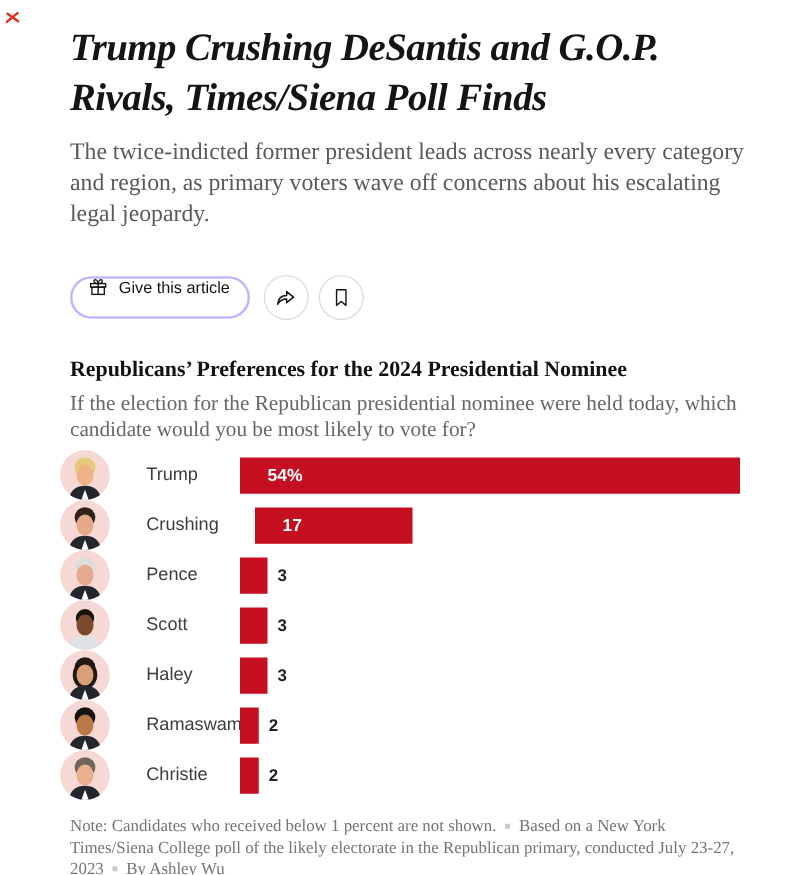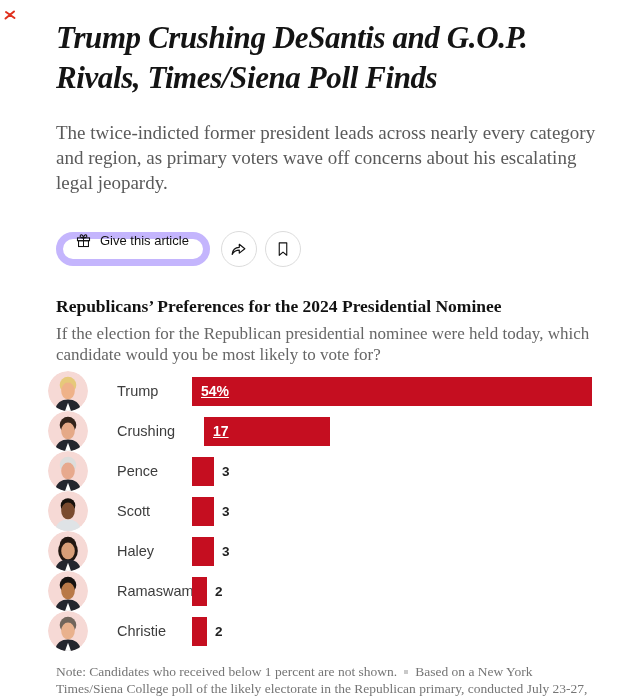--- a/index.html
+++ b/index.html
@@ -9,27 +9,27 @@
   }
   .artifact{position:absolute;left:4px;top:6px;}
   .page{padding:18px 40px 0 56px;}
 
   .headline{
     margin:0;max-width:556px;
     font-family:"Liberation Serif",serif;font-style:italic;font-weight:700;
     font-size:31px;line-height:40px;letter-spacing:-0.4px;color:#141414;
   }
   .subheadline{
-    margin:22px 0 0;max-width:545px;
+    margin:11px 0 0;max-width:545px;
     font-family:"Liberation Serif",serif;font-size:19px;line-height:25px;color:#5a5a5a;
   }
 
   .toolbar{margin-top:36px;display:flex;align-items:center;}
   .pill-btn{
-    height:34px;border:7px solid #c4b5fd;border-radius:18px;background:#fff;
+    height:34px;border:2px solid #c4b5fd;border-radius:18px;background:#fff;
     display:inline-flex;align-items:center;gap:8px;padding:0 14px 18px 12px;
     font-size:13px;color:#121212;cursor:pointer;font-family:"Liberation Sans",sans-serif;
   }
   .circle-btn{
     width:36px;height:36px;border:1px solid #dcdcdc;border-radius:50%;background:#fff;
     display:inline-flex;align-items:center;justify-content:center;cursor:pointer;padding:0;
   }
   .circle-btn.share{margin-left:11px;}
   .circle-btn.bookmark{margin-left:8px;}
 
@@ -41,21 +41,21 @@
   .chart-subtitle{
     margin-top:6px;max-width:556px;
     font-family:"Liberation Serif",serif;font-size:17px;line-height:21px;color:#666666;
   }
   .chart-rows{margin-top:6px;margin-left:-8px;}
   .chart-row{display:grid;grid-template-columns:40px 46px 1fr;column-gap:29px;align-items:center;height:40px;}
   .avatar{width:40px;height:40px;}
   .row-label{font-size:14.5px;color:#3d3d3d;white-space:nowrap;}
   .bar-cell{display:flex;align-items:center;}
   .bar{height:29px;display:flex;align-items:center;}
-  .bar-label-inside{color:#ffffff;font-weight:700;font-size:14px;padding-left:9px;white-space:nowrap;text-decoration:underline;}
+  .bar-label-inside{color:#ffffff;font-weight:700;font-size:14px;padding-left:22px;white-space:nowrap;}
   .bar-label-outside{margin-left:8px;font-size:13.5px;font-weight:600;color:#222222;white-space:nowrap;}
 
   .chart-note{
     margin-top:12px;max-width:562px;
     font-family:"Liberation Serif",serif;font-size:13.5px;line-height:17px;color:#757575;
   }
   .note-bullet{display:inline-block;width:4px;height:4px;margin:0 7px;vertical-align:2px;}
 </style>
 </head>
 <body>

